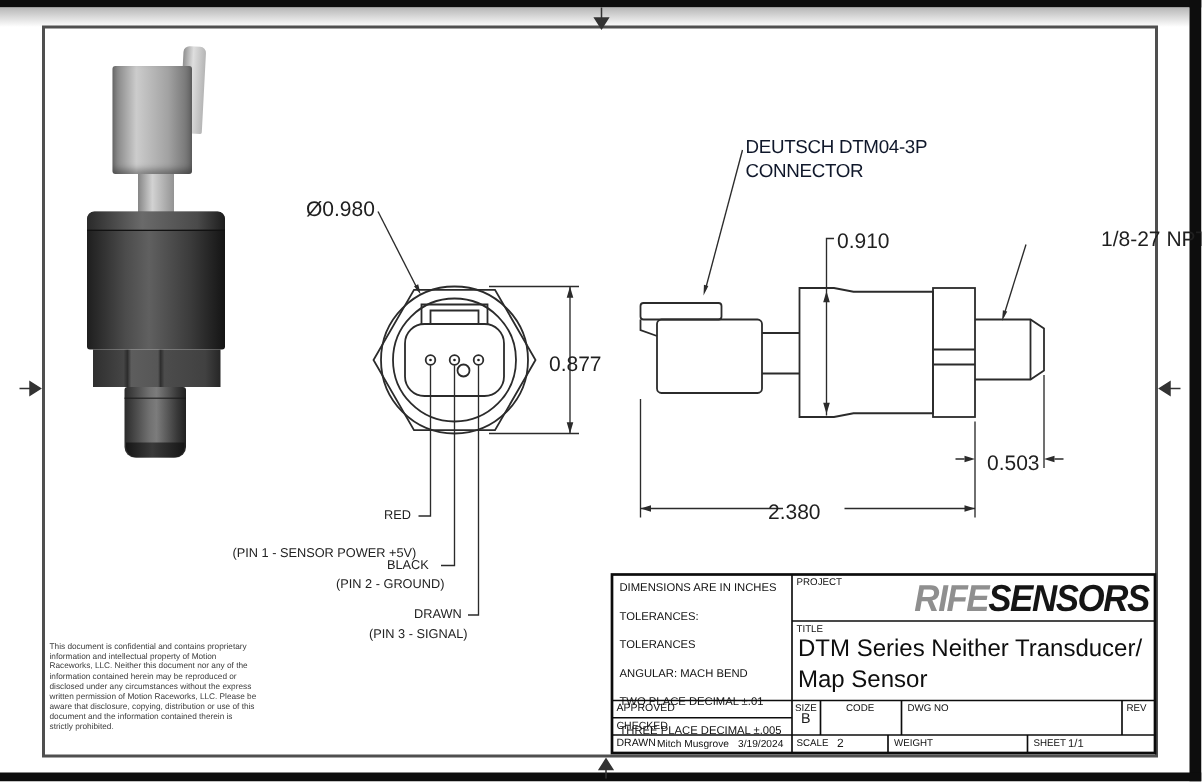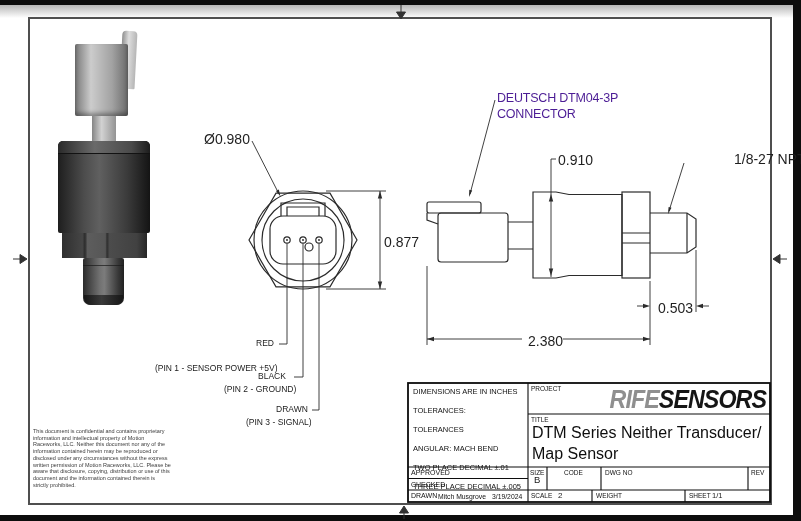--- a/index.html
+++ b/index.html
@@ -13,21 +13,21 @@
   .band-top{left:0;top:0;width:801px;height:5px;}
   .band-bottom{left:0;top:515px;width:801px;height:6px;}
   .band-right{left:793px;top:0;width:8px;height:521px;}
   .page-shadow{position:absolute;left:0;top:5px;width:793px;height:13px;
     background:linear-gradient(180deg,#b7b7b7,#ffffff);}
   .sheet-border{position:absolute;left:28px;top:17px;width:744px;height:488px;
     border:2px solid #4f4f4f;box-sizing:border-box;}
   svg.linework{position:absolute;left:0;top:0;}
   .t{position:absolute;white-space:nowrap;}
   .dim{font-size:14px;color:#1f1f1f;}
-  .callout{font-size:12.5px;color:#4c1d95;letter-spacing:-0.2px;}
+  .callout{font-size:12.5px;color:#0f172a;letter-spacing:-0.2px;}
   .pinlbl{font-size:8.5px;color:#222;}
   .tb-label{font-size:6.5px;color:#111;}
   .tb-row-label{font-size:7px;color:#111;}
   .tol{font-size:7.5px;line-height:9.5px;color:#111;white-space:pre;}
   .title-line{font-size:16px;color:#0e0e0e;}
   .note{position:absolute;left:33px;top:428px;width:140px;height:70px;}
   .note-inner{display:block;width:252px;font-size:10px;line-height:12.2px;color:#3c3c3c;
     transform:scale(0.55);transform-origin:top left;white-space:normal;}
   .logo{position:absolute;left:566px;top:385px;width:200px;text-align:right;
     font-weight:bold;font-style:italic;font-size:25px;letter-spacing:-1px;
@@ -148,35 +148,35 @@
     <path d="M528,414 H770"></path>
     <path d="M408,467 H770"></path>
     <path d="M408,478.5 H528"></path>
     <path d="M408,490 H770"></path>
     <path d="M547,467 V490 M601,467 V490 M748,467 V490"></path>
     <path d="M592,490 V502 M685,490 V502"></path>
   </g>
 </svg>
 
 <div class="t dim" style="left:204px;top:131px;">Ø0.980</div>
-<div class="t dim" style="left:384px;top:234px;text-align:right;">0.877</div>
+<div class="t dim" style="left:366px;top:234px;text-align:right;">0.877</div>
 
 <div class="t pinlbl" style="left:256px;top:338px;">RED</div>
 <div class="t pinlbl" style="left:155px;top:350px;margin-top:13px;">(PIN 1 - SENSOR POWER +5V)</div>
 <div class="t pinlbl" style="left:258px;top:371px;">BLACK</div>
 <div class="t pinlbl" style="left:224px;top:384px;">(PIN 2 - GROUND)</div>
 <div class="t pinlbl" style="left:276px;top:404px;">DRAWN</div>
 <div class="t pinlbl" style="left:246px;top:417px;">(PIN 3 - SIGNAL)</div>
 
 <div class="t callout" style="left:497px;top:91px;">DEUTSCH DTM04-3P</div>
 <div class="t callout" style="left:497px;top:107px;">CONNECTOR</div>
 <div class="t dim" style="left:558px;top:152px;text-align:right;">0.910</div>
 <div class="t dim" style="left:686px;top:151px;margin-left:48px;">1/8-27 NPT</div>
 <div class="t dim" style="left:658px;top:300px;">0.503</div>
-<div class="t dim" style="left:528px;top:333px;">2.380</div>
+<div class="t dim" style="left:512px;top:333px;">2.380</div>
 
 <div class="note">
   <span class="note-inner">This document is confidential and contains proprietary information and intellectual property of Motion Raceworks, LLC. Neither this document nor any of the information contained herein may be reproduced or disclosed under any circumstances without the express written permission of Motion Raceworks, LLC. Please be aware that disclosure, copying, distribution or use of this document and the information contained therein is strictly prohibited.</span>
 </div>
 
 <div class="t tol" style="left:413px;top:387px;"><span>DIMENSIONS ARE IN INCHES</span><br>
 <span>TOLERANCES:</span><br>
 <span>TOLERANCES</span><br>
 <span>ANGULAR: MACH BEND</span><br>
 <span>TWO PLACE DECIMAL ±.01</span><br>

